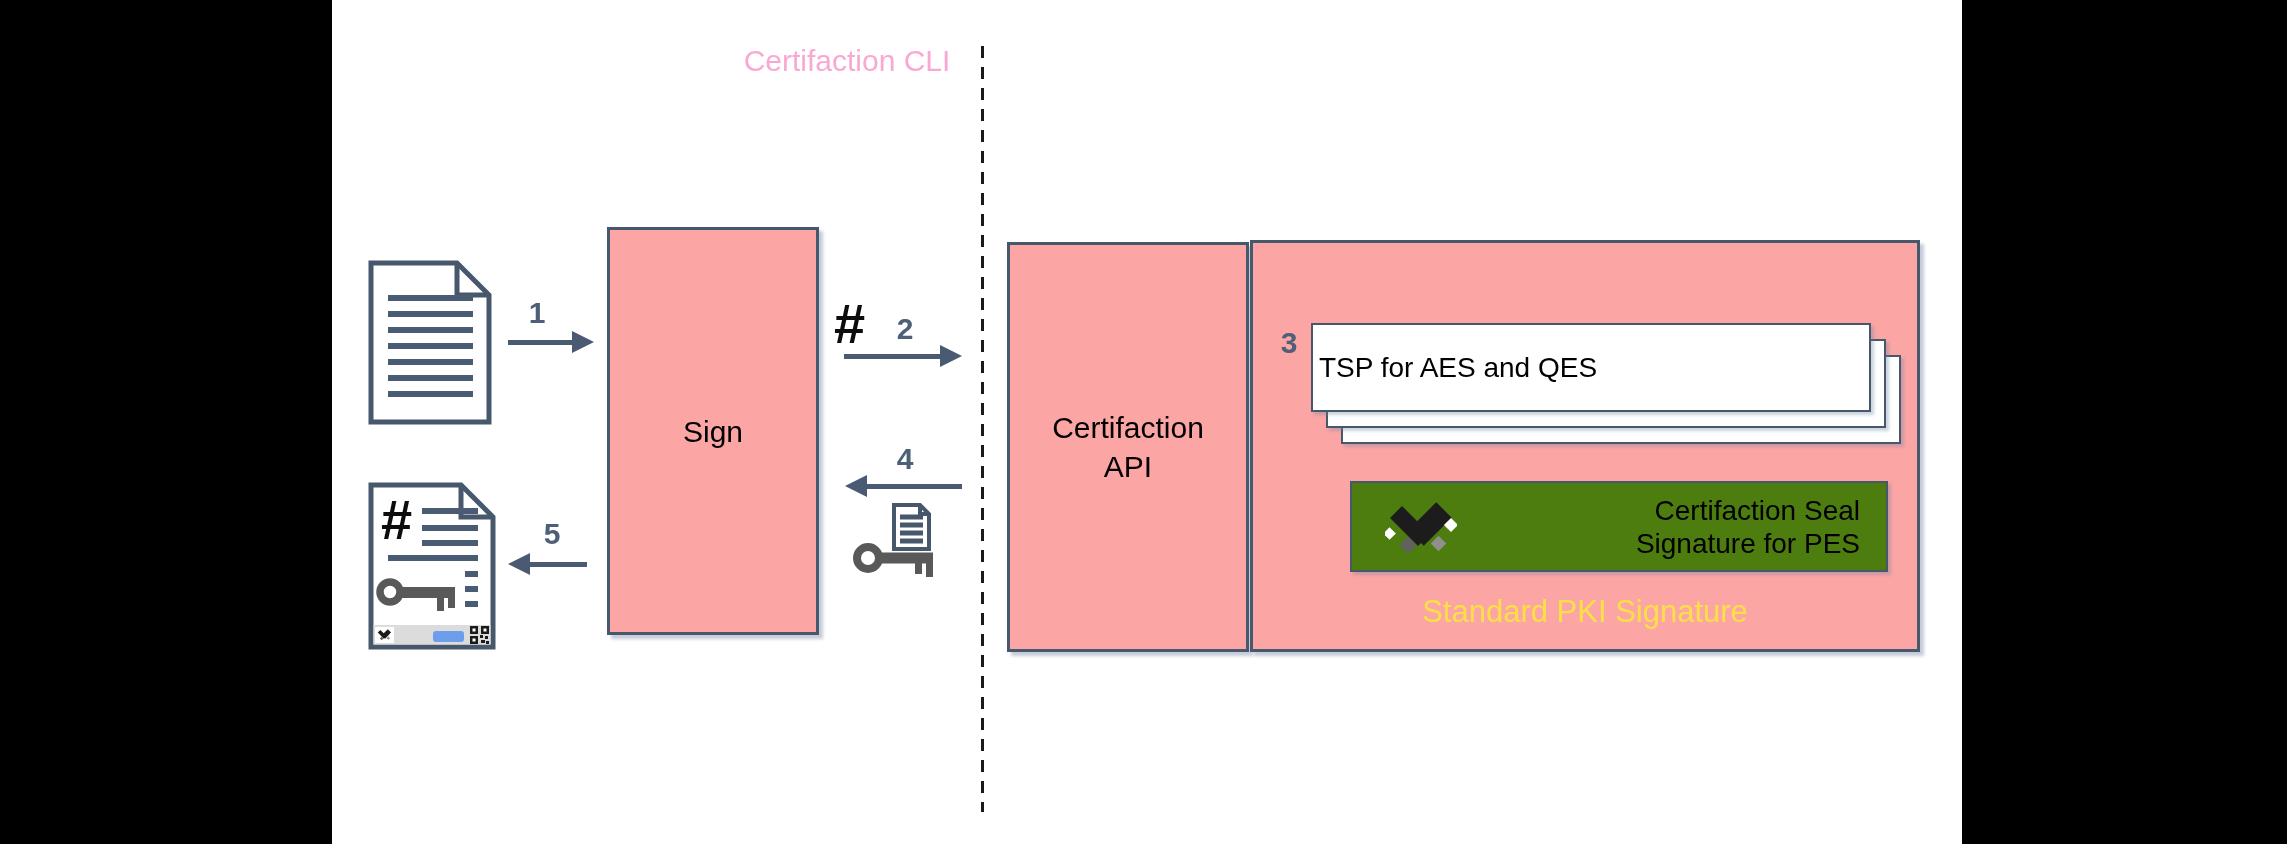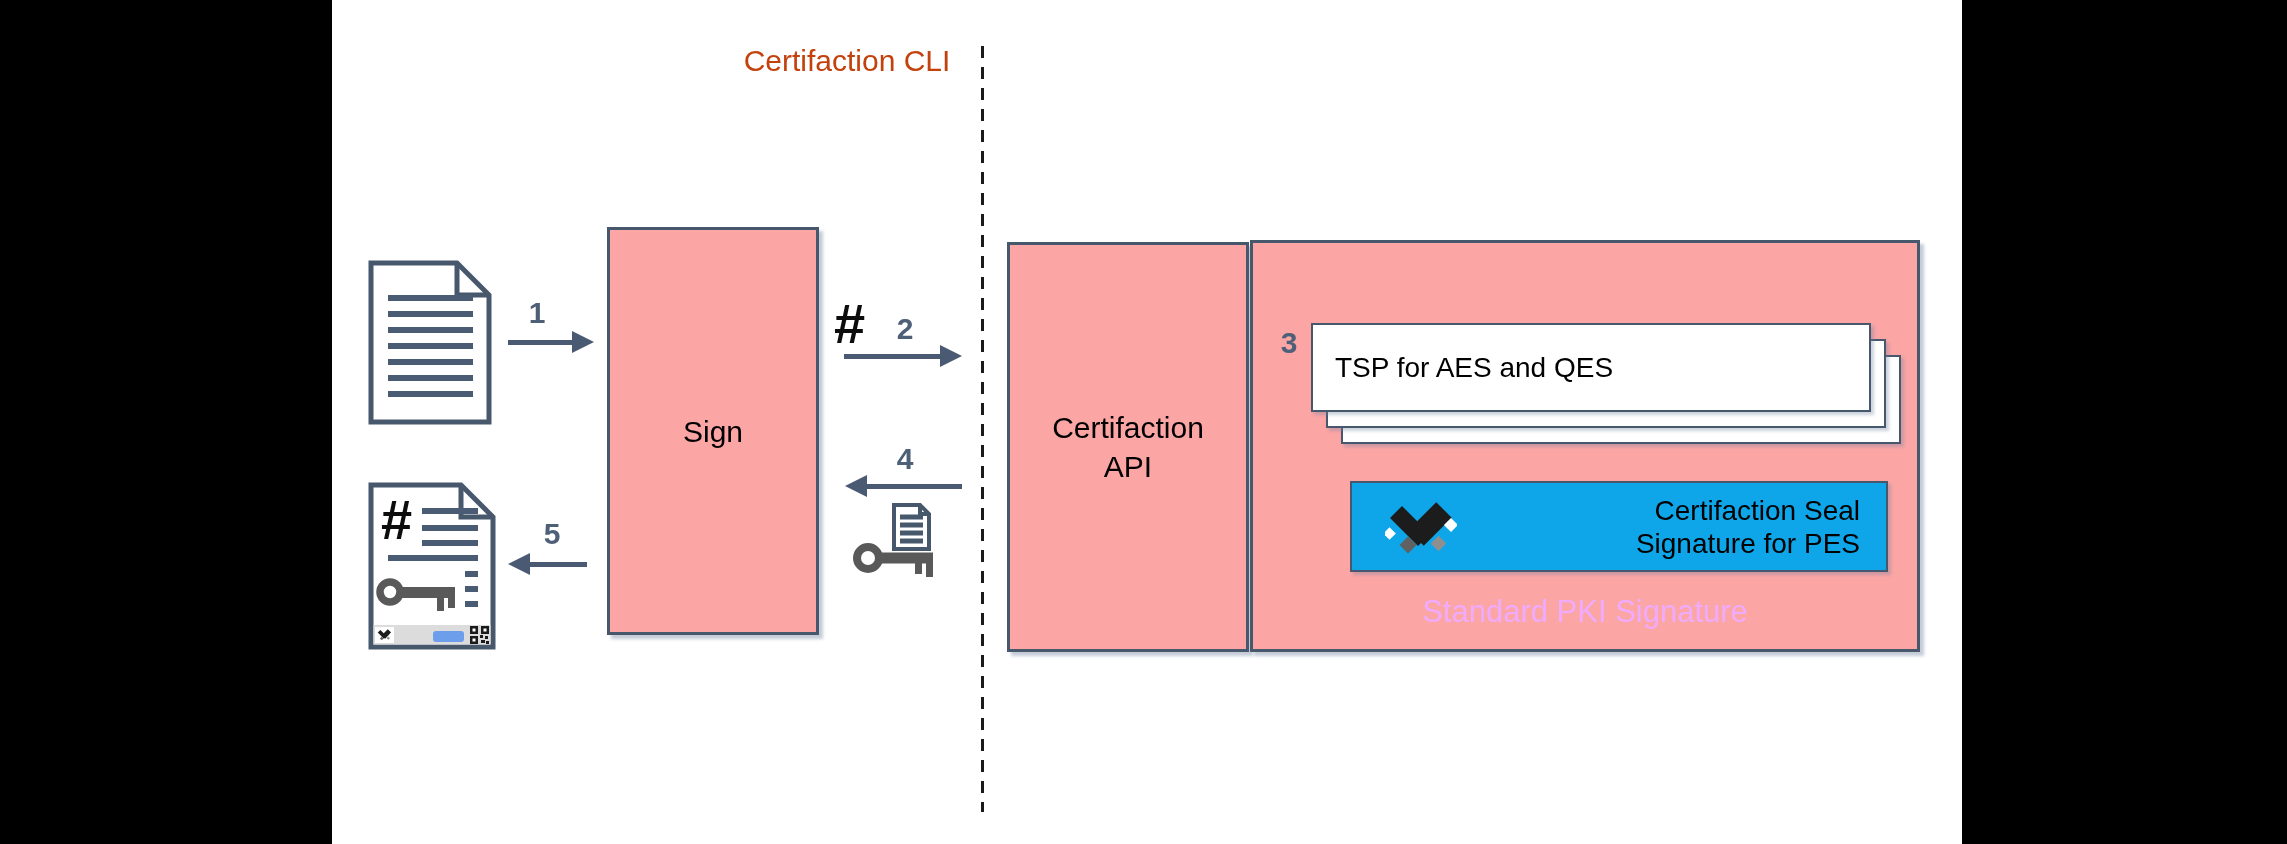--- a/index.html
+++ b/index.html
@@ -1,38 +1,38 @@
 <!DOCTYPE html>
 <html><head>
 <meta charset="utf-8">
 <style>
   * { margin:0; padding:0; box-sizing:border-box; }
   body { background:#000; font-family:"Liberation Sans","DejaVu Sans",sans-serif; }
   #canvas { position:relative; width:2287px; height:844px; background:#000; overflow:hidden; }
   .panel { position:absolute; left:332px; top:0; width:1630px; height:844px; background:#fff; }
   .abs { position:absolute; }
 
-  .lane-title { position:absolute; width:300px; text-align:center; font-size:30px; color:#c2410c; top:44px; }
+  .lane-title { position:absolute; width:300px; text-align:center; font-size:30px; color:#f9a8d4; top:44px; }
   .divider { position:absolute; left:981px; top:46px; width:3px; height:766px;
              background:repeating-linear-gradient(180deg,#1a1a1a 0 12px,transparent 12px 21px); }
 
   .node { position:absolute; background:#fca5a5; border:3px solid #47586d;
           box-shadow:4px 4px 3px rgba(110,128,158,.4); display:flex; align-items:center; justify-content:center; }
   .node-label { font-size:30px; color:#000; text-align:center; line-height:39px; }
 
   .card { position:absolute; width:560px; height:89px; background:#fff; border:2px solid #47586d;
           box-shadow:3px 3px 3px rgba(110,128,158,.35); }
   .card-front { display:flex; align-items:center; }
-  .card-label { font-size:28px; color:#000; padding-left:22px; }
+  .card-label { font-size:28px; color:#000; padding-left:6px; }
 
-  .seal-box { position:absolute; left:1350px; top:481px; width:538px; height:91px; background:#0ea5e9;
+  .seal-box { position:absolute; left:1350px; top:481px; width:538px; height:91px; background:#4d7c0f;
               border:2px solid #47586d; box-shadow:3px 3px 3px rgba(110,128,158,.35); }
   .seal-text { position:absolute; right:26px; top:11px; text-align:right; font-size:28px; line-height:33px; color:#000; }
 
-  .pki-caption { position:absolute; left:1250px; top:594px; width:670px; text-align:center; font-size:31px; color:#f0abfc; }
+  .pki-caption { position:absolute; left:1250px; top:594px; width:670px; text-align:center; font-size:31px; color:#fde047; }
 
   .step-label { position:absolute; width:40px; text-align:center; font-size:30px; font-weight:700; color:#4d6078; }
 
   .hash-glyph { position:absolute; left:834px; top:296px; font-size:56px; font-weight:700; color:#0d0d0d; line-height:1; }
 
   .arrow { position:absolute; display:flex; align-items:center; }
   .arrow .shaft { height:5px; background:#4a5a72; flex:1; }
   .arrow .head-r { width:0; height:0; border-top:11px solid transparent; border-bottom:11px solid transparent; border-left:22px solid #4a5a72; }
   .arrow .head-l { width:0; height:0; border-top:11px solid transparent; border-bottom:11px solid transparent; border-right:22px solid #4a5a72; }
 </style>

